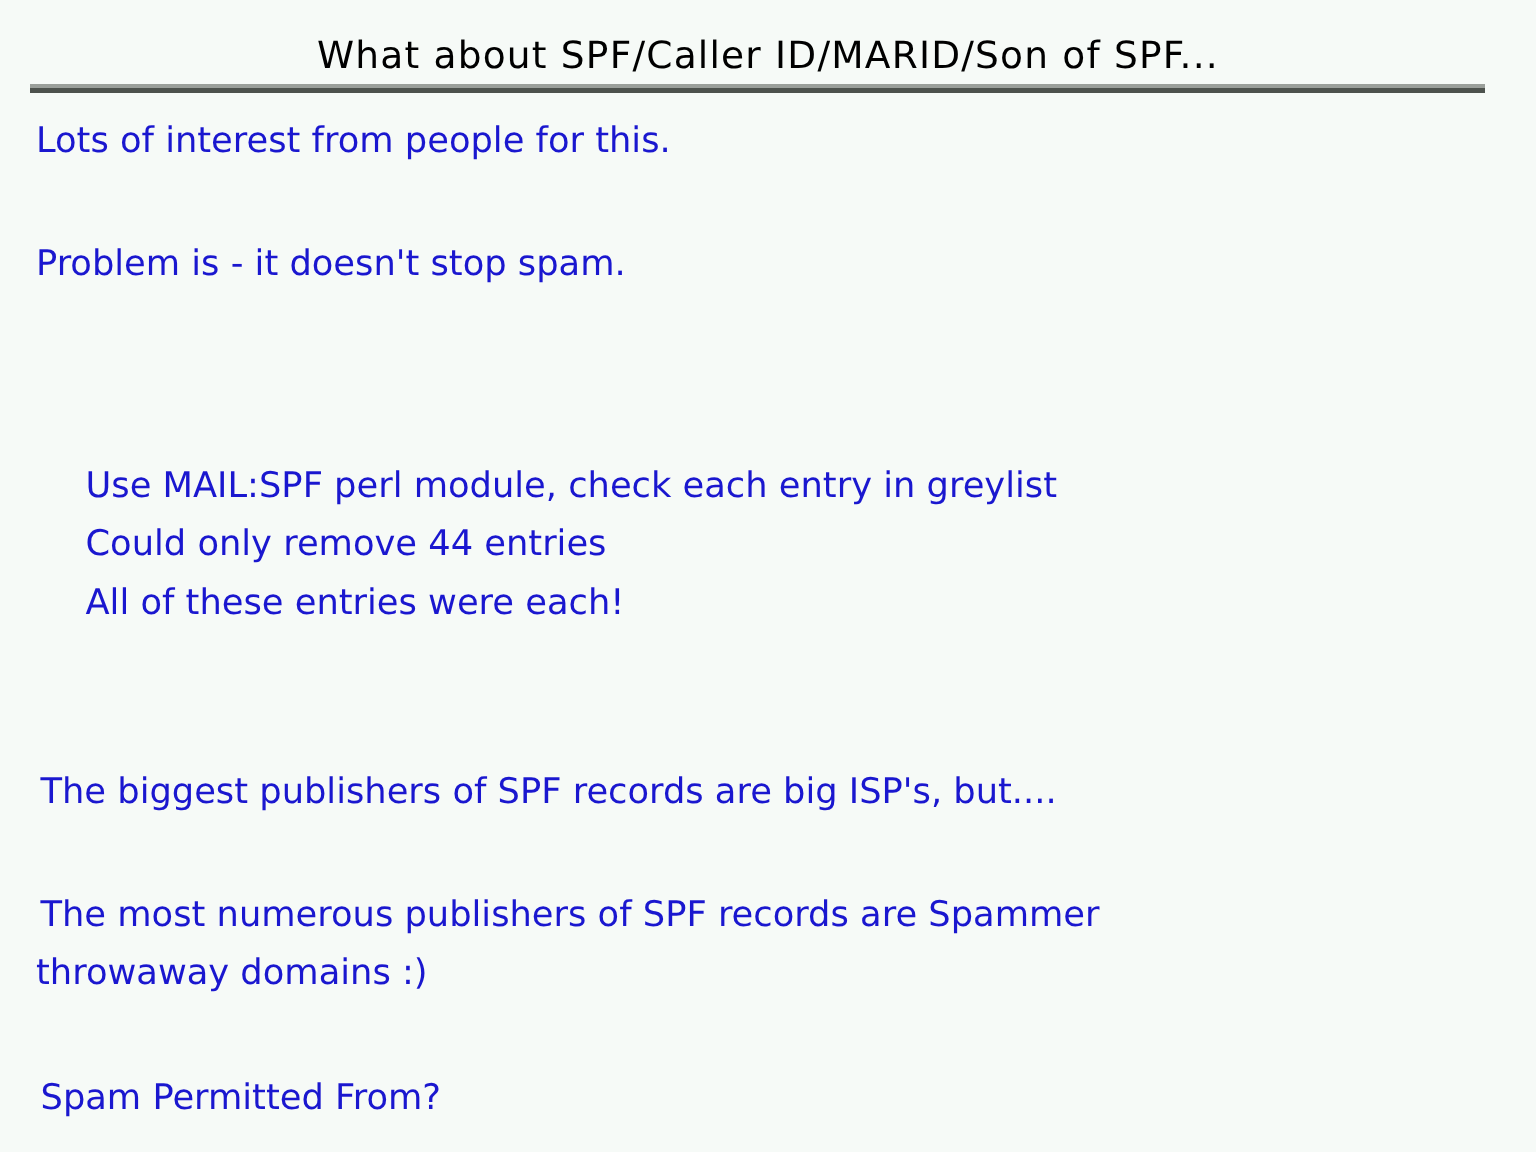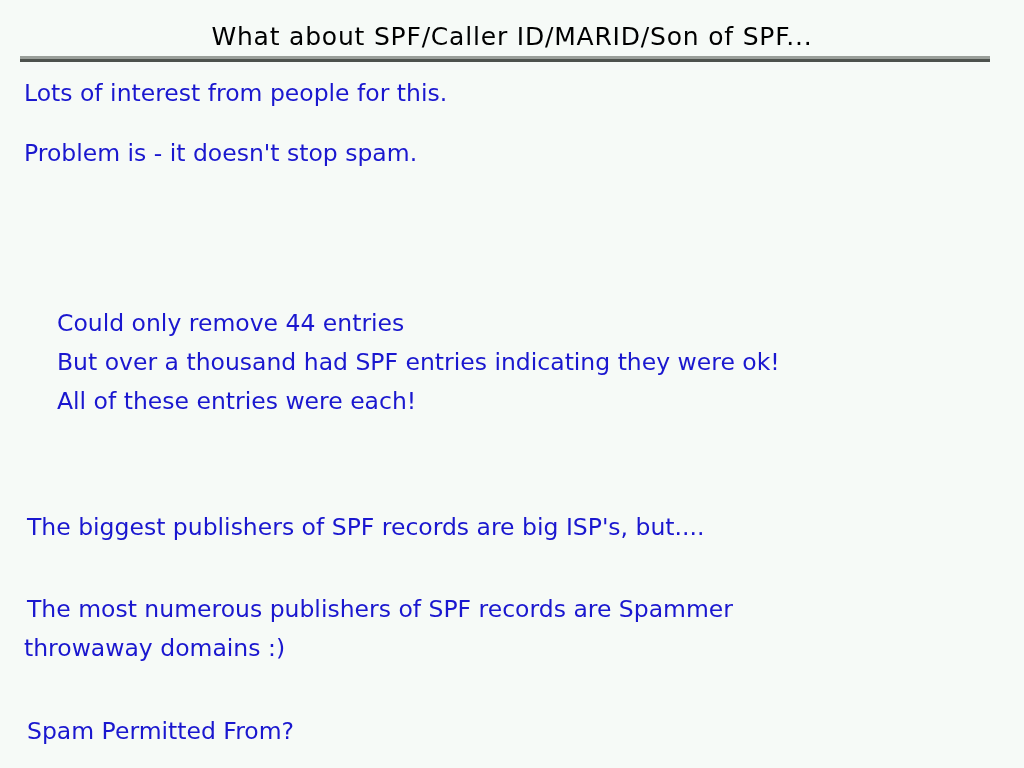--- a/index.html
+++ b/index.html
@@ -57,21 +57,21 @@
     line-height: 39px;
   }
   .para {
     position: absolute;
     white-space: nowrap;
   }
   .para.wrap {
     white-space: normal;
   }
   .p-lots      { left: 24px; top: 8px; }
-  .p-problem   { left: 24px; top: 68px; }
+  .p-problem   { left: 24px; top: 90px; }
   .p-experiment{ left: 24px; top: 162px; }
 
   .sub-block {
     position: absolute;
     left: 57px;
     top: 238px;
   }
   .sub-line {
     white-space: nowrap;
     line-height: 39px;
@@ -92,22 +92,22 @@
   <div class="title-rule"></div>
 
   <div class="body-text">
 
     <div class="para p-lots">Lots of interest from people for this.</div>
 
     <div class="para p-problem">Problem is - it doesn't stop spam.</div>
 
 
     <div class="sub-block">
+      <div class="sub-line">Use MAIL:SPF perl module, check each entry in greylist</div>
       <div class="sub-line">Could only remove 44 entries</div>
-      <div class="sub-line">But over a thousand had SPF entries indicating they were ok!</div>
       <div class="sub-line">All of these entries were each!</div>
     </div>
 
     <div class="para p-biggest">The biggest publishers of SPF records are big ISP's, but....</div>
 
     <div class="para p-numerous wrap">
       <span class="l1">The most numerous publishers of SPF records are Spammer</span><br>
       <span class="l2">throwaway domains :)</span>
     </div>
 

